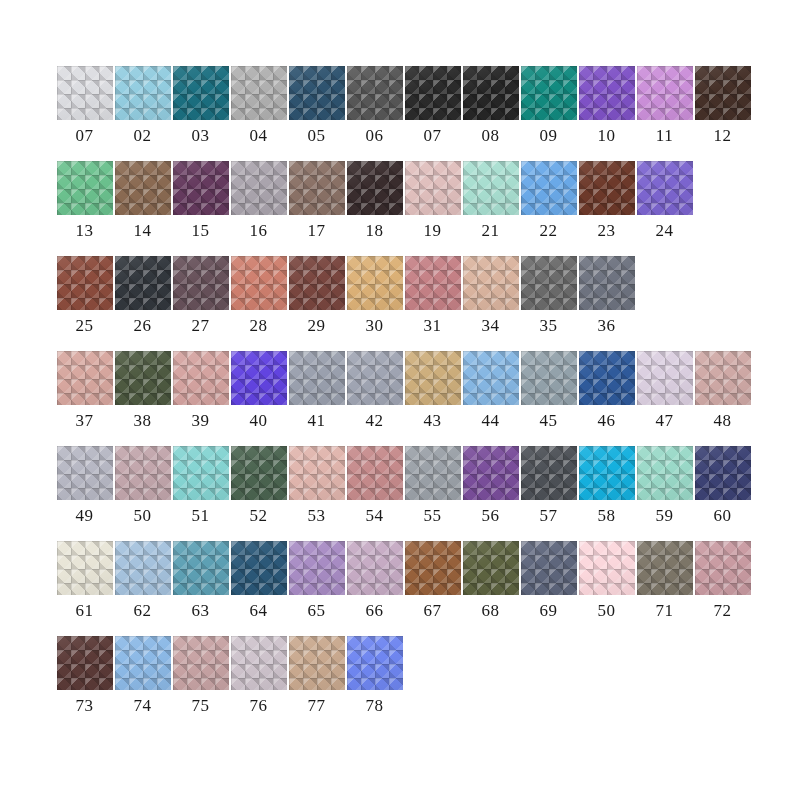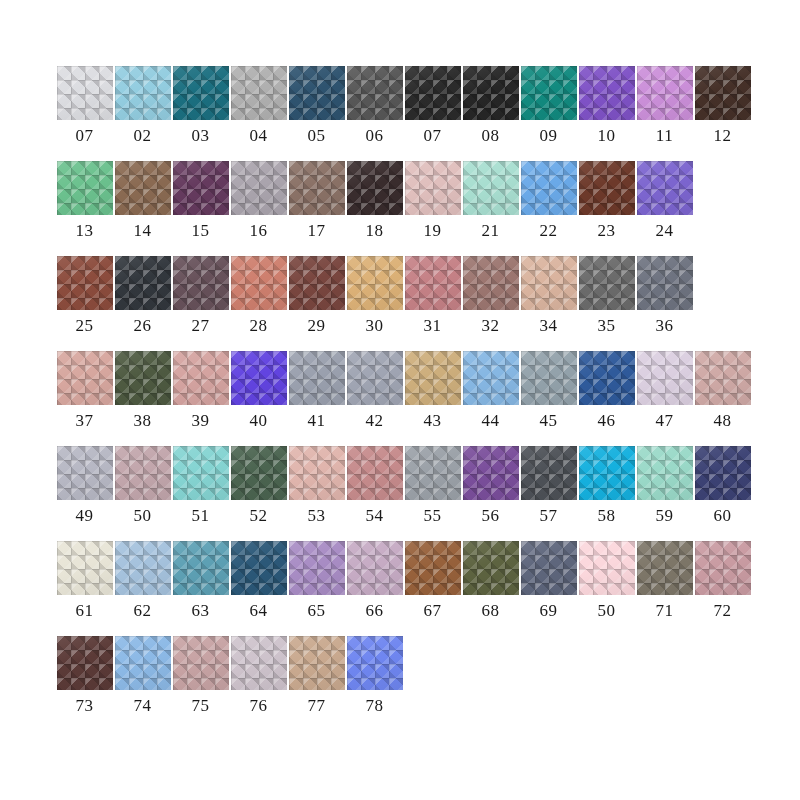--- a/index.html
+++ b/index.html
@@ -329,28 +329,20 @@
       </div>
       <div class="swatch-cell">
         <div class="swatch-tile" style="background-color: rgb(197, 129, 134);">
           <div class="tex"></div>
           <div class="tex2"></div>
           <div class="sheen"></div>
         </div>
         <div class="swatch-label">31</div>
       </div>
       <div class="swatch-cell">
-        <div class="swatch-tile" style="background-color: rgb(156, 118, 112);">
-          <div class="tex"></div>
-          <div class="tex2"></div>
-          <div class="sheen"></div>
-        </div>
-        <div class="swatch-label">32</div>
-      </div>
-      <div class="swatch-cell">
         <div class="swatch-tile" style="background-color: rgb(218, 180, 159);">
           <div class="tex"></div>
           <div class="tex2"></div>
           <div class="sheen"></div>
         </div>
         <div class="swatch-label">34</div>
       </div>
       <div class="swatch-cell">
         <div class="swatch-tile" style="background-color: rgb(107, 107, 107);">
           <div class="tex"></div>

